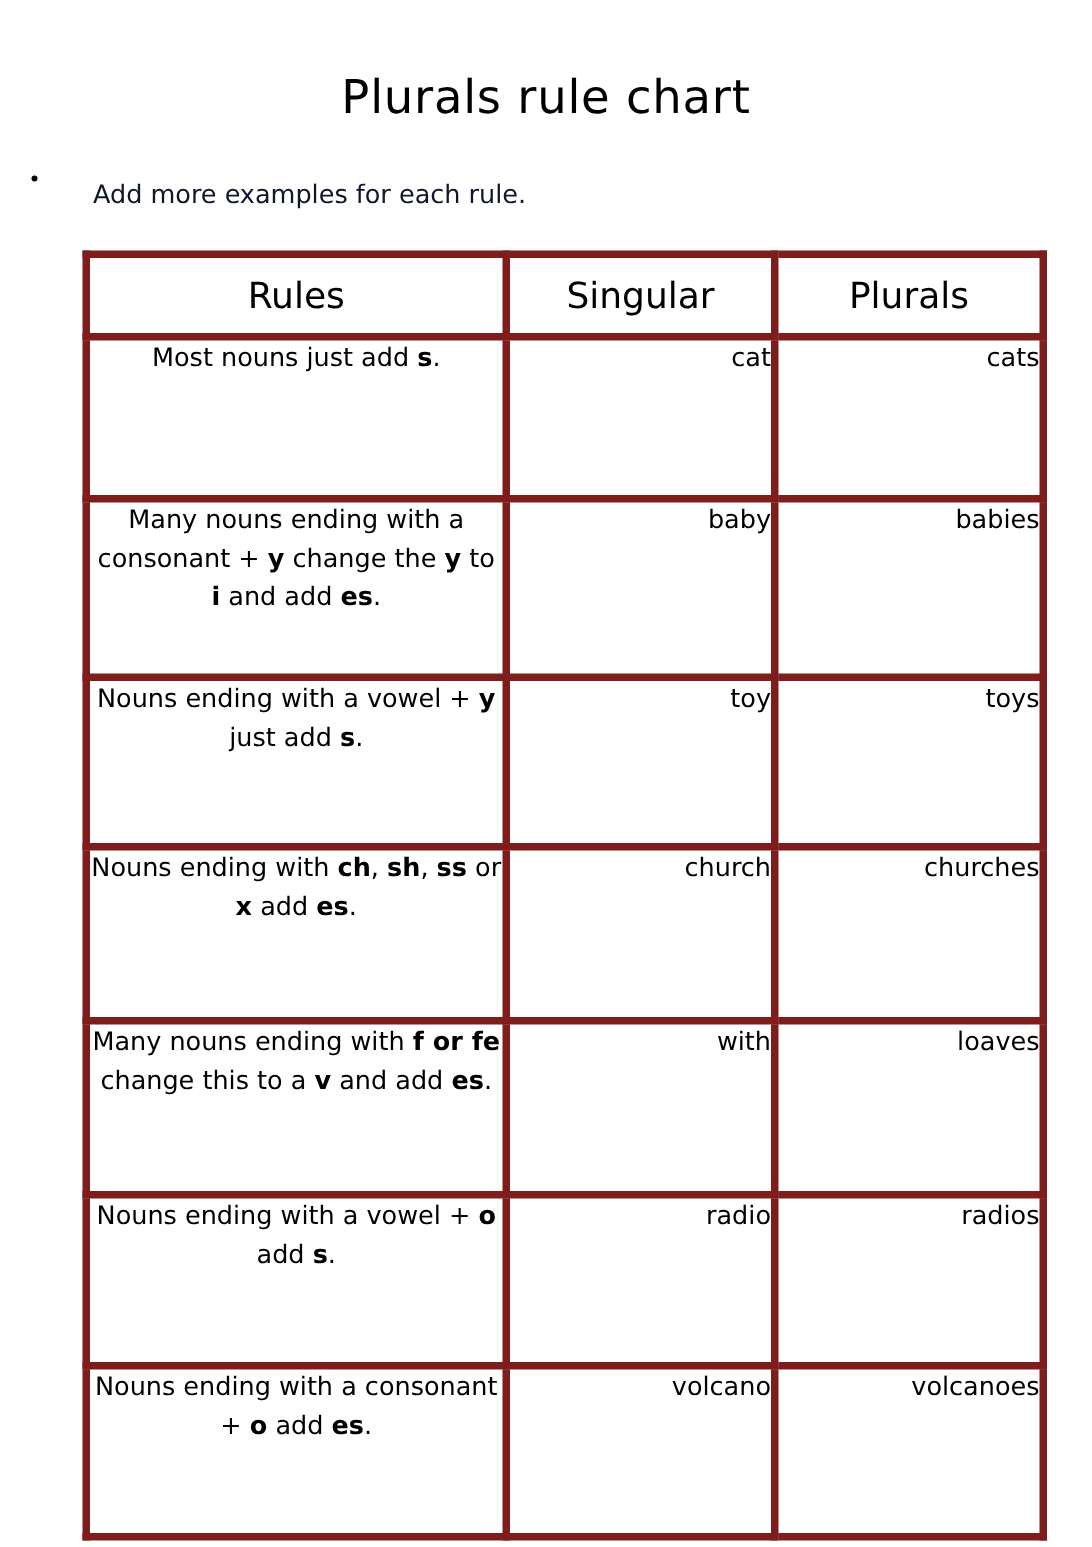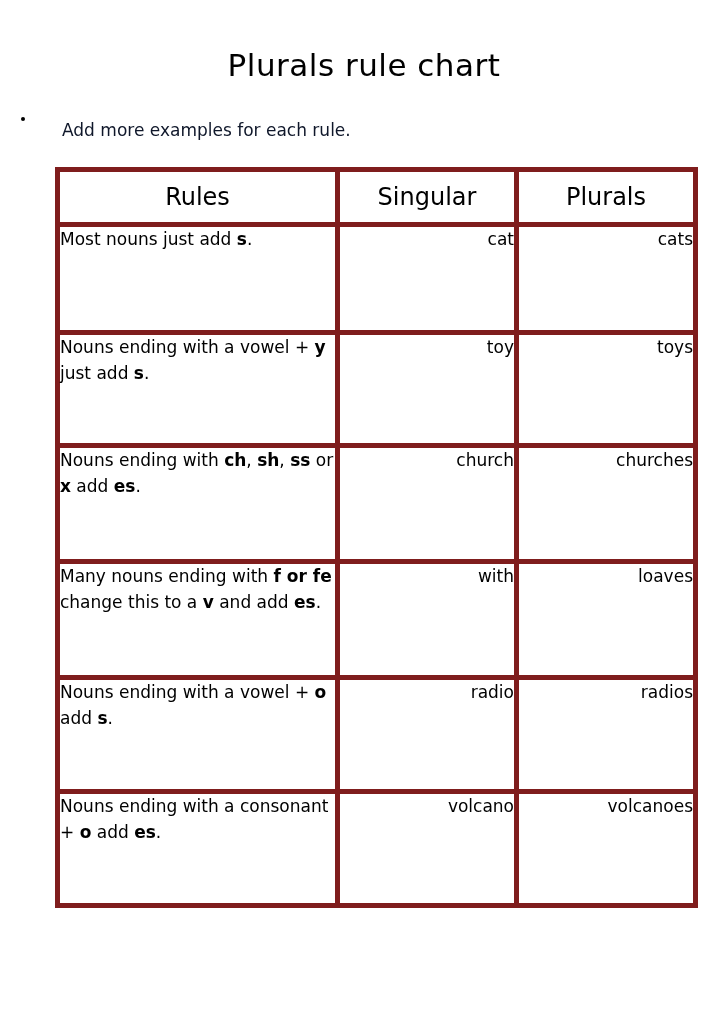--- a/index.html
+++ b/index.html
@@ -94,21 +94,21 @@
     font-weight: 400;
     font-size: 24px;
     line-height: 28px;
     color: #000000;
   }
 
   .cell-rule {
     padding: 7px 4px 6px 6px;
     font-size: 17px;
     line-height: 25.5px;
-    text-align: left;
+    text-align: center;
     color: #000000;
   }
   .cell-word {
     padding: 11px 4px 6px 4px;
     font-size: 17px;
     line-height: 24px;
     text-align: right;
     color: #000000;
   }
 
@@ -147,20 +147,25 @@
         <th>Singular</th>
         <th>Plurals</th>
       </tr>
     </thead>
     <tbody id="table-body">
         <tr class="r0">
           <td class="cell-rule"><span>Most nouns just add  </span><b>s</b><span>.</span></td>
           <td class="cell-word">cat</td>
           <td class="cell-word">cats</td>
         </tr>
+        <tr class="r1">
+          <td class="cell-rule"><span>Many nouns ending with a consonant + </span><b>y</b><span> change the </span><b>y</b><span> to </span><b>i</b><span> and add </span><b>es</b><span>.</span></td>
+          <td class="cell-word">baby</td>
+          <td class="cell-word">babies</td>
+        </tr>
         <tr class="r2">
           <td class="cell-rule"><span>Nouns ending with a vowel + </span><b>y</b><span> just add </span><b>s</b><span>.</span></td>
           <td class="cell-word">toy</td>
           <td class="cell-word">toys</td>
         </tr>
         <tr class="r3">
           <td class="cell-rule"><span>Nouns ending with </span><b>ch</b><span>, </span><b>sh</b><span>, </span><b>ss</b><span> or </span><b>x</b><span> add </span><b>es</b><span>.</span></td>
           <td class="cell-word">church</td>
           <td class="cell-word">churches</td>
         </tr>

